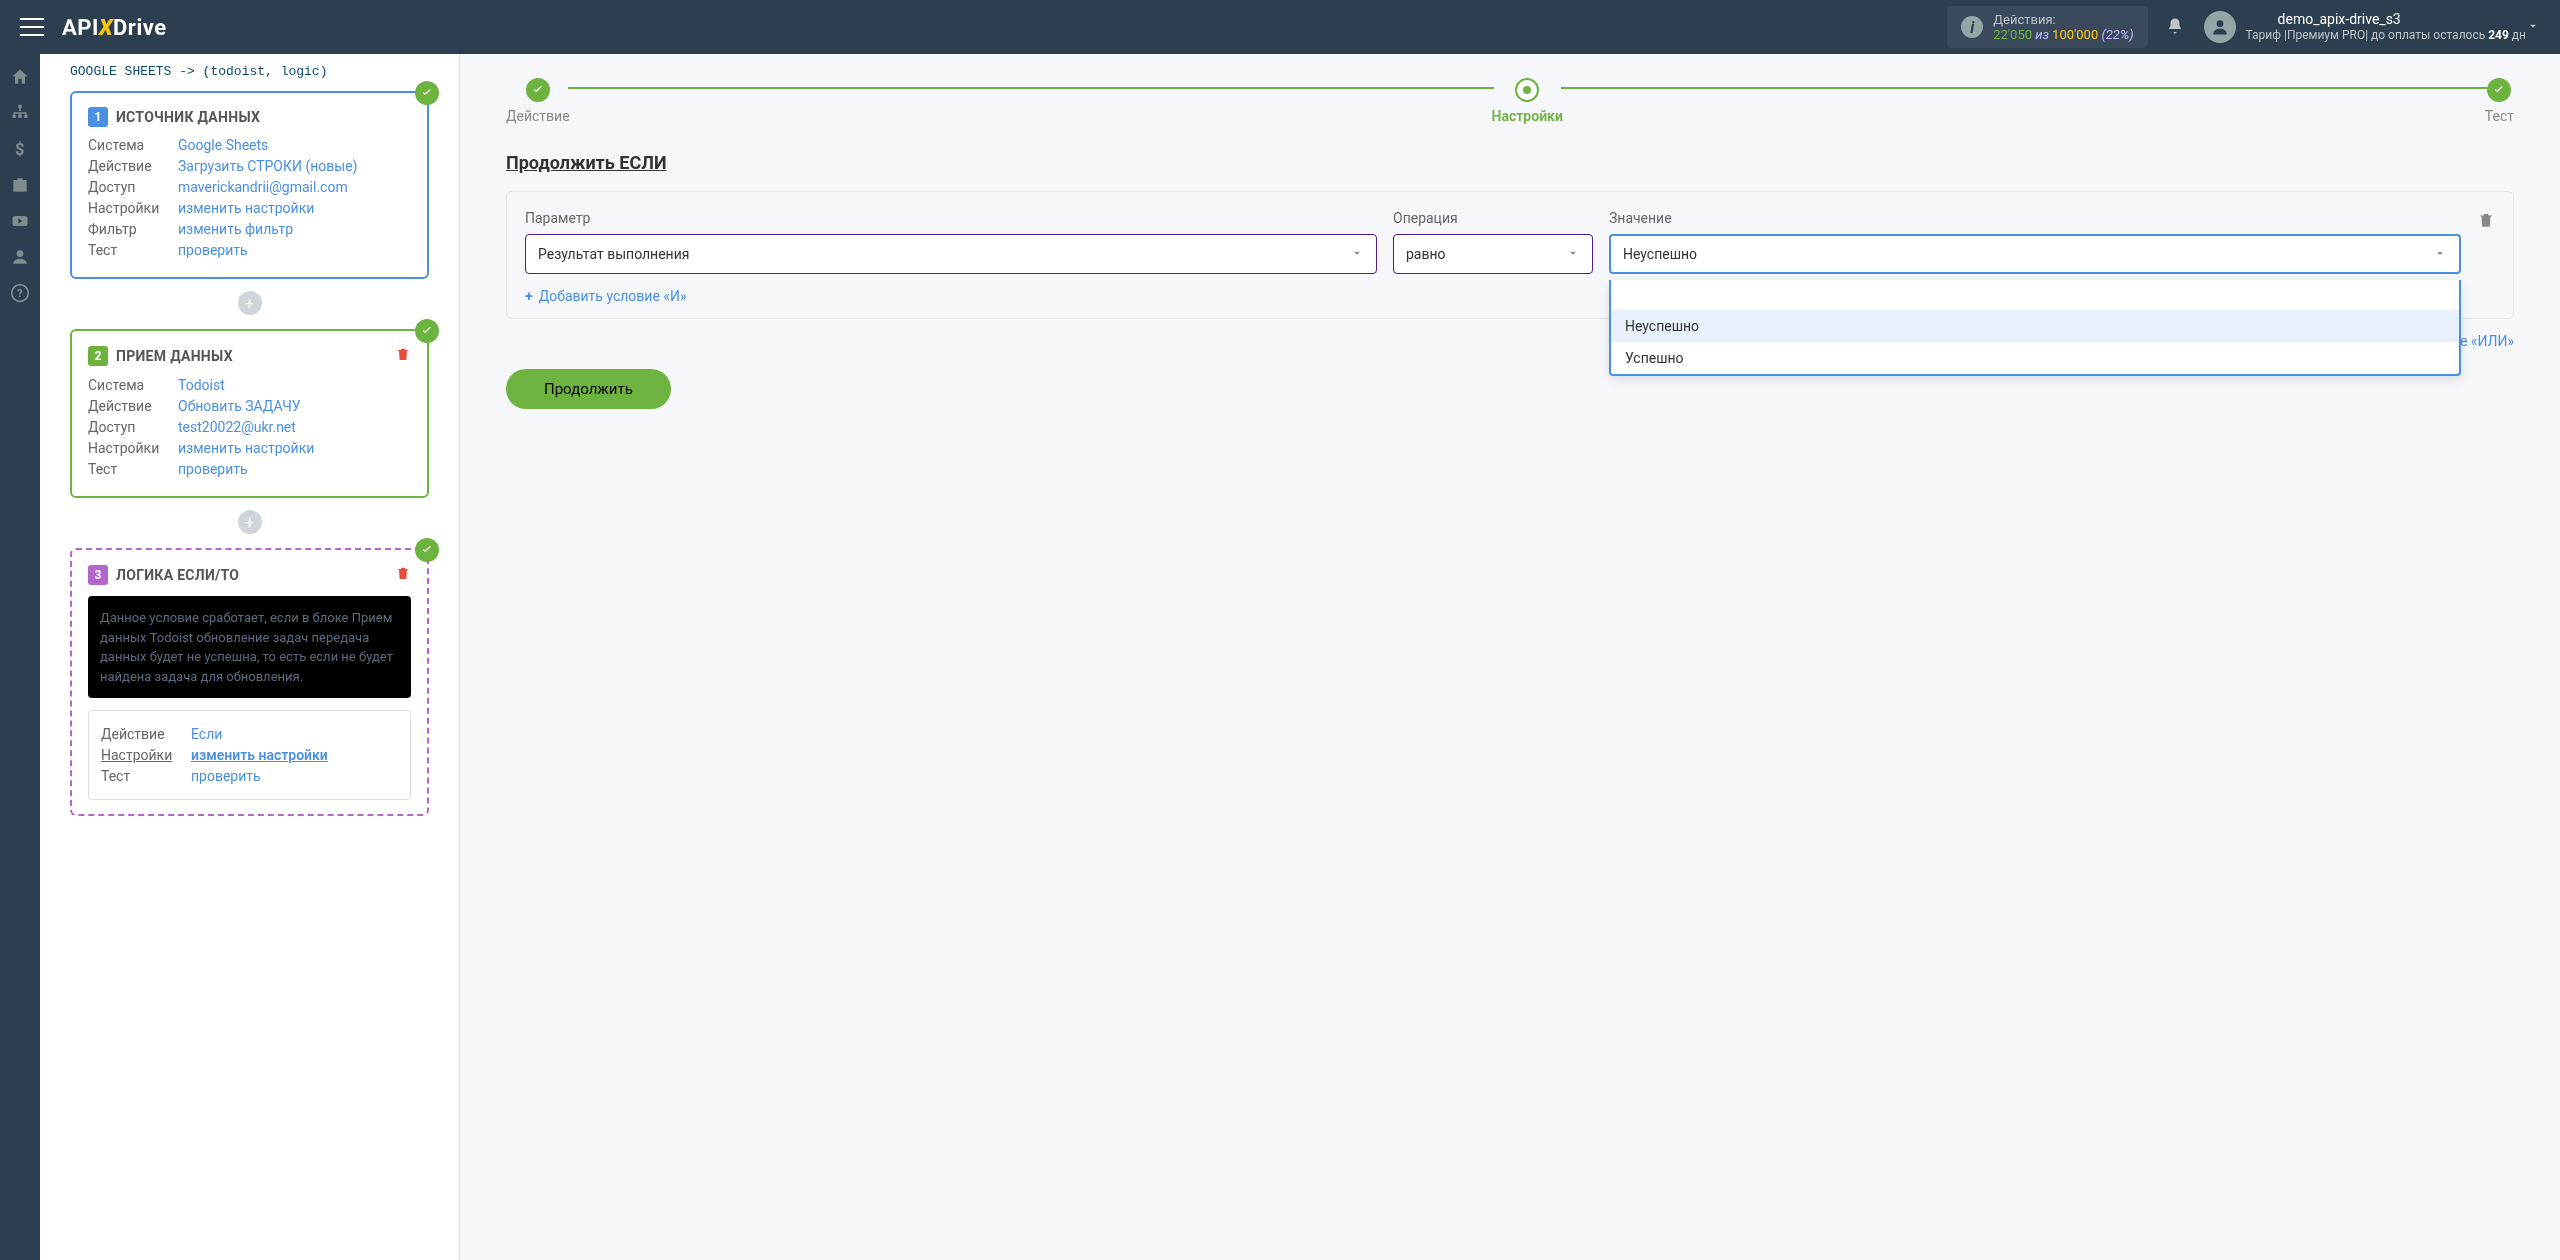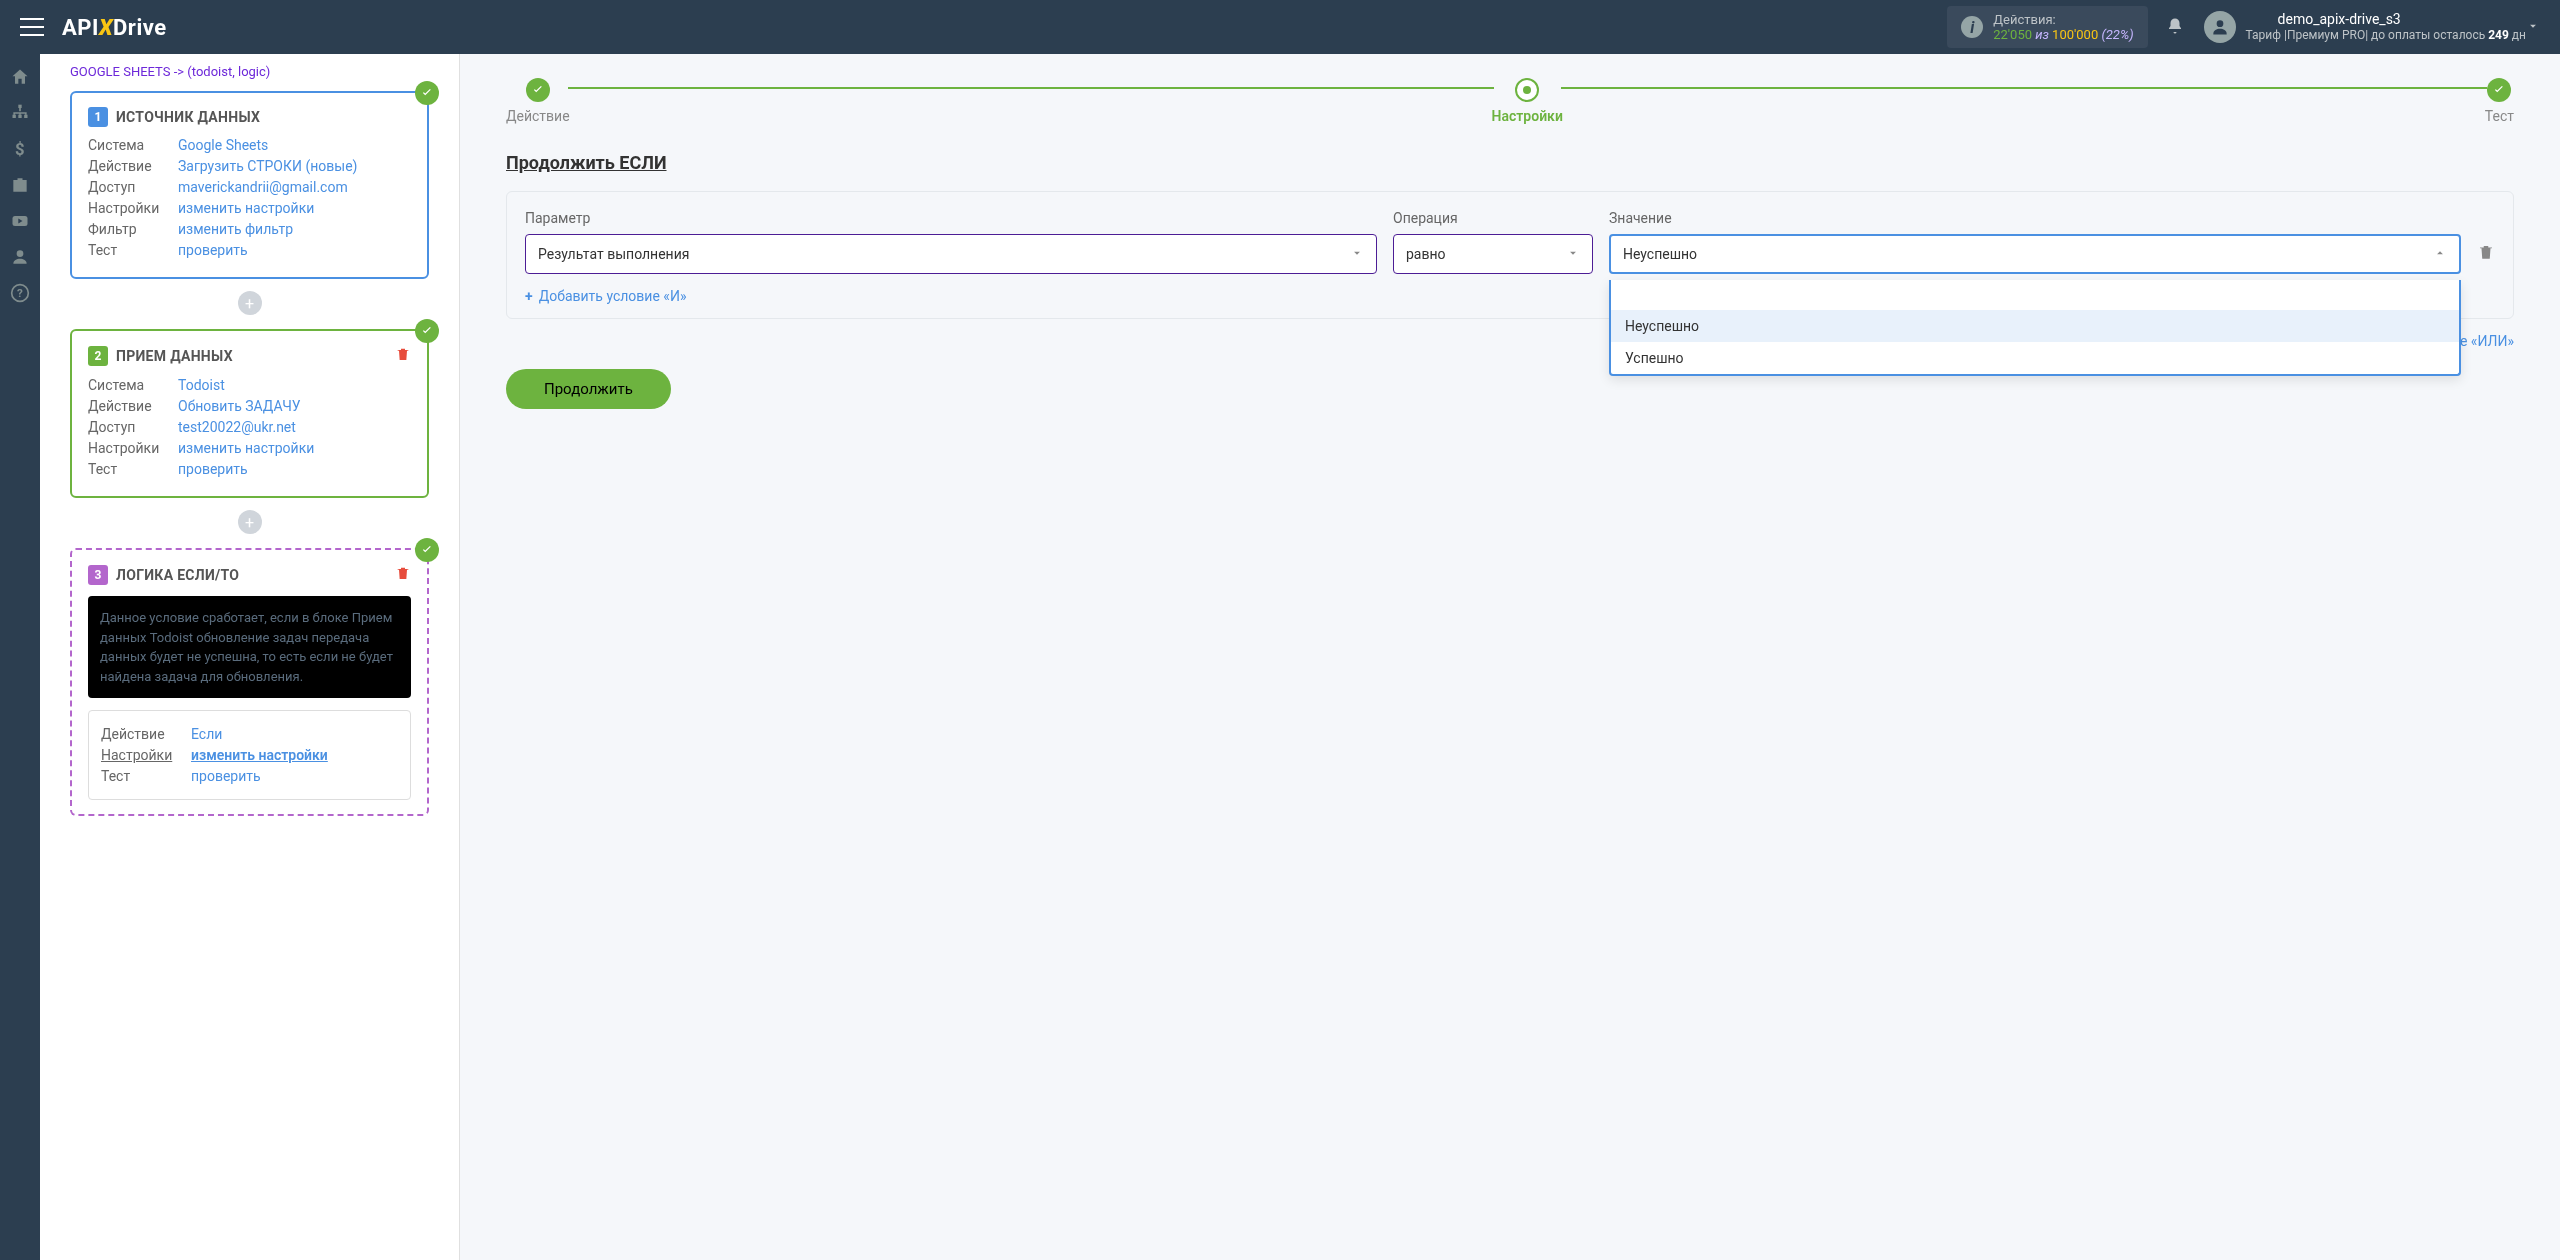--- a/index.html
+++ b/index.html
@@ -23,21 +23,21 @@
 .user-name{font-size:14px;margin-left:32px;}
 .user-sub{font-size:12px;color:#bdc3c7;}
 .user-sub .days{font-weight:bold;color:#fff;}
 .chev-dn{margin-left:auto;cursor:pointer;}
 .layout{display:flex;height:calc(100vh - 54px);}
 .sidenav{width:40px;background:#2c3e50;display:flex;flex-direction:column;align-items:center;padding-top:12px;gap:14px;}
 .sidenav .ic{width:22px;height:22px;color:#7f8c8d;cursor:pointer;display:flex;align-items:center;justify-content:center;}
 .sidenav .ic svg{width:20px;height:20px;fill:#7f8c8d;}
 .content{flex:1;display:flex;overflow:hidden;}
 .left-col{width:420px;background:#fff;border-right:1px solid #e0e0e0;padding:10px 30px 20px;overflow-y:auto;}
-.breadcrumb{font-size:13px;color:#6d28d9;margin-bottom:12px;}
+.breadcrumb{font-size:13px;color:#0c4a6e;margin-bottom:12px;font-family:Liberation Mono, monospace;}
 .card{border-radius:6px;padding:14px 16px;margin-bottom:30px;position:relative;}
 .card.blue{border:2px solid #4a90e2;}
 .card.green{border:2px solid #6db33f;}
 .card.purple{border:2px dashed #b366cc;}
 .card-check{position:absolute;top:-12px;right:-12px;width:24px;height:24px;border-radius:50%;background:#6db33f;display:flex;align-items:center;justify-content:center;}
 .card-check svg{width:14px;height:14px;fill:#fff;}
 .card-head{display:flex;align-items:center;gap:8px;margin-bottom:10px;}
 .card-num{width:20px;height:20px;border-radius:3px;color:#fff;font-size:12px;font-weight:bold;display:flex;align-items:center;justify-content:center;}
 .card.blue .card-num{background:#4a90e2;}
 .card.green .card-num{background:#6db33f;}
@@ -57,21 +57,21 @@
 .step{display:flex;flex-direction:column;align-items:center;gap:6px;}
 .step-dot{width:24px;height:24px;border-radius:50%;background:#6db33f;display:flex;align-items:center;justify-content:center;}
 .step-dot svg{width:14px;height:14px;fill:#fff;}
 .step-dot.cur{background:#fff;border:2px solid #6db33f;position:relative;}
 .step-dot.cur::after{content:'';width:8px;height:8px;border-radius:50%;background:#6db33f;}
 .step-lbl{font-size:14px;color:#888;}
 .step-lbl.active{color:#6db33f;font-weight:600;}
 .step-line{flex:1;height:2px;background:#6db33f;margin:0 -2px 26px;}
 .section-title{font-size:18px;font-weight:700;text-decoration:underline;margin-bottom:18px;color:#333;}
 .cond-box{background:#f5f7fa;border:1px solid #e4e8ec;border-radius:6px;padding:18px 18px 14px;margin-bottom:20px;}
-.cond-row{display:flex;gap:16px;align-items:flex-end;}
+.cond-row{display:flex;gap:16px;align-items:flex-start;}
 .cond-col{flex:1;display:flex;flex-direction:column;gap:8px;}
 .cond-col.sm{flex:0 0 200px;}
 .cond-lbl{font-size:14px;color:#666;}
 .sel{height:40px;background:#fff;border:1px solid #4c1d95;border-radius:4px;padding:0 12px;display:flex;align-items:center;justify-content:space-between;font-size:14px;color:#333;cursor:pointer;position:relative;}
 .sel.open{border:2px solid #4a90e2;}
 .sel .chev svg{width:14px;height:14px;fill:#888;}
 .dropdown{position:absolute;top:44px;left:-2px;right:-2px;background:#fff;border:2px solid #4a90e2;border-top:none;border-radius:0 0 4px 4px;z-index:10;box-shadow:0 4px 12px rgba(0,0,0,.1);padding-top:30px;}
 .dropdown .opt{padding:8px 14px;font-size:14px;cursor:pointer;}
 .dropdown .opt.hl{background:#e8f1fb;}
 .del-col{padding-bottom:8px;cursor:pointer;}

